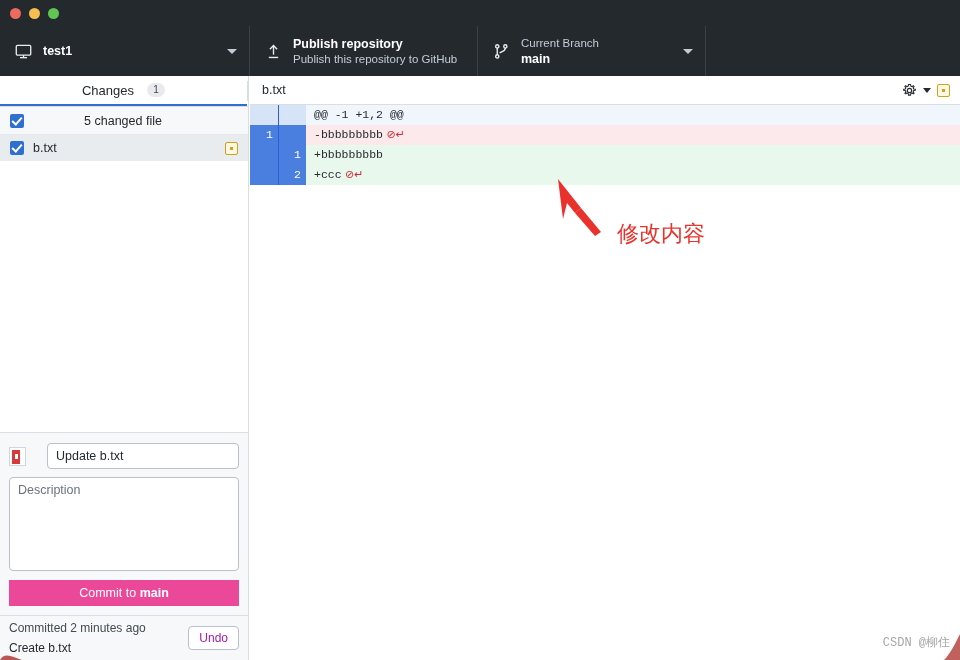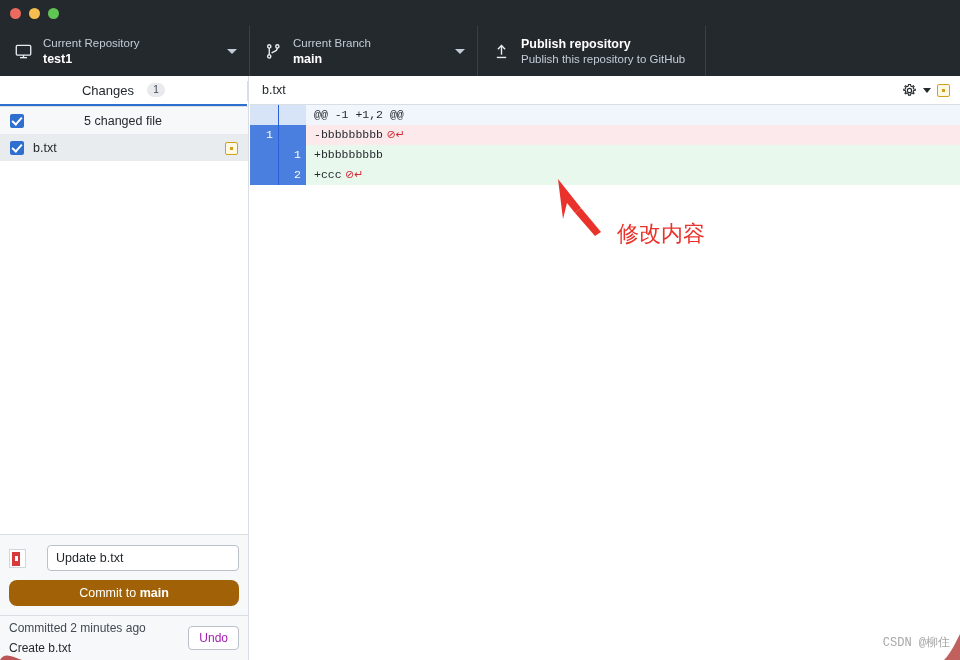--- a/index.html
+++ b/index.html
@@ -294,22 +294,22 @@
     resize: none;
     outline: none;
     display: block;
   }
   .desc-input::placeholder { color: #6a737d; }
   .commit-btn {
     margin-top: 9px;
     width: 100%;
     height: 26px;
     border: none;
-    border-radius: 8px;
-    background: #a16207;
+    border-radius: 0;
+    background: #ec4899;
     color: #ffffff;
     font-family: "Liberation Sans", sans-serif;
     font-size: 12.5px;
     cursor: pointer;
     display: block;
     padding: 0;
   }
   .commit-btn b { font-weight: bold; }
 
   .committed-bar {
@@ -496,57 +496,56 @@
 
     <div class="tb-item tb-repo">
       <span class="tb-icon">
         <svg width="17" height="17" viewBox="0 0 16 16" fill="none" stroke="currentColor" stroke-width="1.25">
           <rect x="1.2" y="2.2" width="13.6" height="9.2" rx="1"></rect>
           <line x1="8" y1="11.4" x2="8" y2="13.6"></line>
           <line x1="4.7" y1="13.8" x2="11.3" y2="13.8"></line>
         </svg>
       </span>
       <span class="tb-text">
-        <span class="tb-label">Current Repository</span>
         <span class="tb-value">test1</span>
       </span>
       <span class="caret"></span>
+    </div>
+
+    <div class="tb-item tb-push">
+      <span class="tb-icon">
+        <svg width="17" height="17" viewBox="0 0 16 16" fill="none" stroke="currentColor" stroke-width="1.3">
+          <line x1="8" y1="11" x2="8" y2="2.4"></line>
+          <path d="M4.6 5.8 L8 2.3 L11.4 5.8"></path>
+          <line x1="3.6" y1="13.6" x2="12.4" y2="13.6"></line>
+        </svg>
+      </span>
+      <span class="tb-text">
+        <span class="tb-value">Publish repository</span>
+        <span class="tb-label">Publish this repository to GitHub</span>
+      </span>
     </div>
 
     <div class="tb-item tb-branch">
       <span class="tb-icon">
         <svg width="17" height="17" viewBox="0 0 16 16" fill="none" stroke="currentColor" stroke-width="1.3">
           <circle cx="4" cy="3.2" r="1.5"></circle>
           <circle cx="4" cy="12.6" r="1.5"></circle>
           <circle cx="11.6" cy="3.2" r="1.5"></circle>
           <line x1="4" y1="4.7" x2="4" y2="11.1"></line>
           <path d="M11.6 4.7 C11.6 8.2 8.2 7.6 6.2 9.4"></path>
         </svg>
       </span>
       <span class="tb-text">
         <span class="tb-label">Current Branch</span>
         <span class="tb-value">main</span>
       </span>
       <span class="caret"></span>
     </div>
 
-    <div class="tb-item tb-push">
-      <span class="tb-icon">
-        <svg width="17" height="17" viewBox="0 0 16 16" fill="none" stroke="currentColor" stroke-width="1.3">
-          <line x1="8" y1="11" x2="8" y2="2.4"></line>
-          <path d="M4.6 5.8 L8 2.3 L11.4 5.8"></path>
-          <line x1="3.6" y1="13.6" x2="12.4" y2="13.6"></line>
-        </svg>
-      </span>
-      <span class="tb-text">
-        <span class="tb-value">Publish repository</span>
-        <span class="tb-label">Publish this repository to GitHub</span>
-      </span>
-    </div>
-
     <div class="tb-item tb-rest"></div>
   </div>
 
   <div class="sidebar">
 
     <div class="tabs">
       <div class="tab active">
         <span>Changes</span>
         <span class="badge">1</span>
       </div>
@@ -564,20 +563,21 @@
       <span class="status-box"></span>
     </div>
 
     <div class="sidebar-filler"></div>
 
     <div class="commit-form">
       <div class="summary-row">
         <span class="avatar"></span>
         <input class="summary-input" type="text" value="Update b.txt" style="">
       </div>
+      <textarea class="desc-input" placeholder="Description" style=""></textarea>
       <button class="commit-btn">
         <span>Commit to </span><b>main</b>
       </button>
     </div>
 
     <div class="committed-bar">
       <span class="committed-text">
         <span class="committed-line1">Committed 2 minutes ago</span>
         <span class="committed-line2">Create b.txt</span>
       </span>

